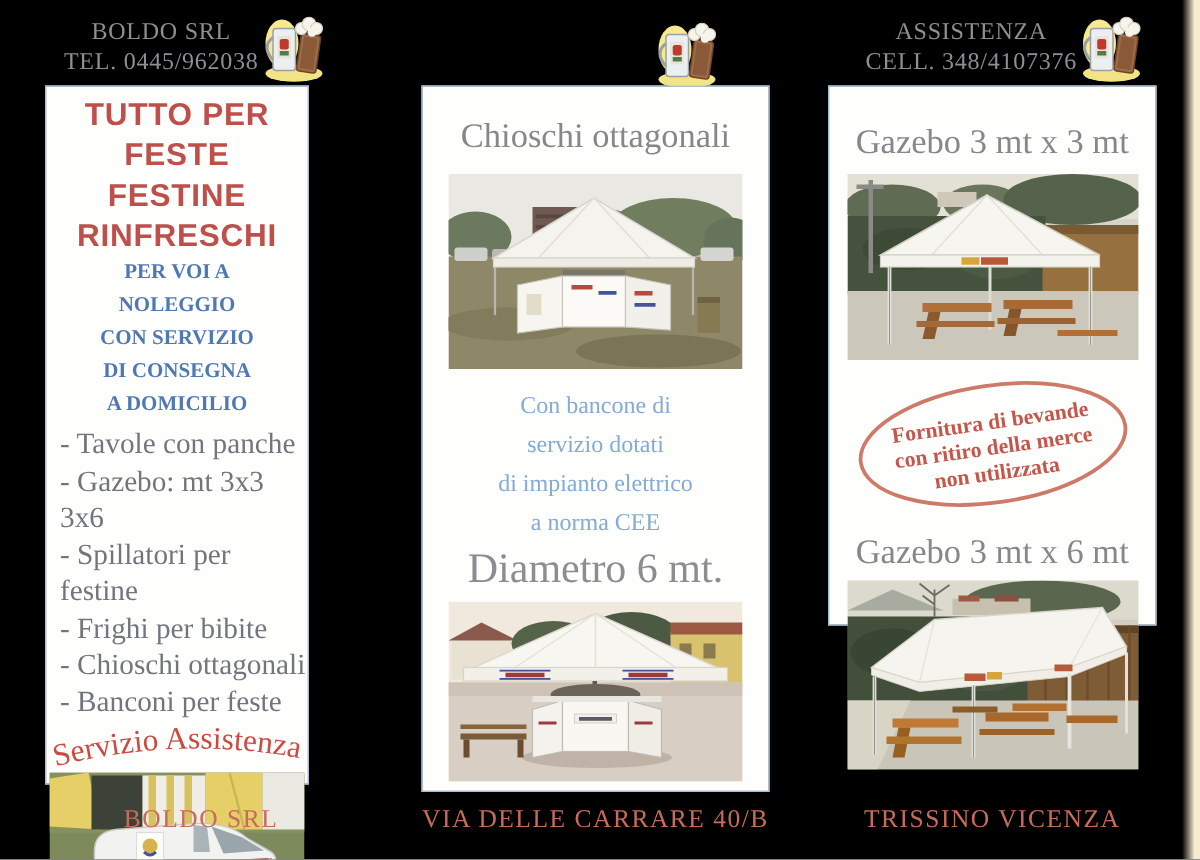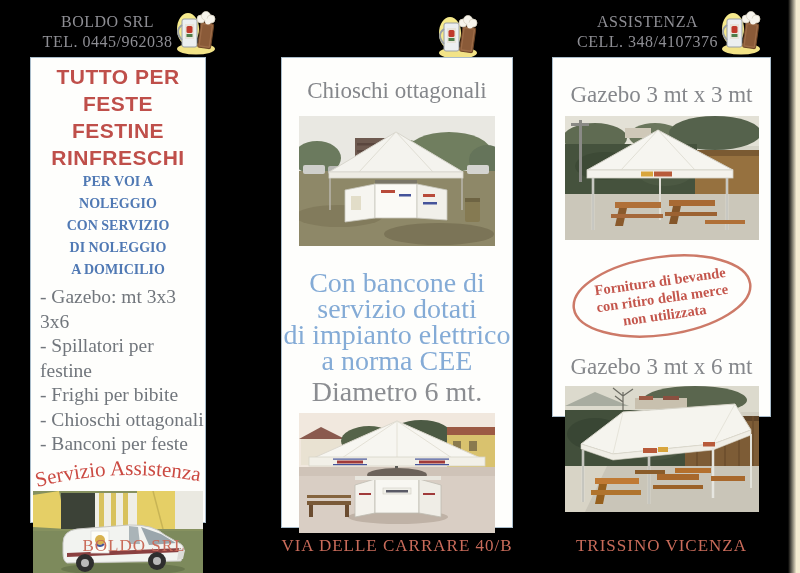--- a/index.html
+++ b/index.html
@@ -25,21 +25,21 @@
   .panel-right{left:552px;width:219px;height:360px;}
   
   .red-head{font-family:"Liberation Sans",sans-serif;font-weight:bold;color:#bf4f4a;font-size:21px;line-height:27px;letter-spacing:.5px;}
   .red-head:first-child{margin-top:5px;}
   .blue-head{font-weight:bold;color:#5079b4;font-size:14px;line-height:22px;}
   .list{margin-top:4px;text-align:left;padding-left:9px;color:#71767c;font-size:19.5px;line-height:24.5px;}
   .stamp-svg{display:block;margin:0 auto;margin-top:0px;}
   
   .gray-title{color:#85878b;font-size:23px;line-height:30px;}
   .mid-title{margin-top:18px;}
-  .blue-body{color:#84abd6;font-size:28px;line-height:26px;margin-top:24px;}
+  .blue-body{color:#84abd6;font-size:16px;line-height:26px;margin-top:12px;}
   .gray-note{color:#8b8d91;font-size:28px;line-height:28px;margin-top:4px;}
   .photo{display:block;margin:0 auto;border:0;}
   
   .footer-label{position:absolute;top:536px;color:#c96b5a;font-size:17px;letter-spacing:1px;text-align:center;}
   .footer-left{left:30px;width:208px;}
   .footer-mid{left:281px;width:232px;}
   .footer-right{left:552px;width:219px;}
   .badge-wrap{margin-top:8px;}
   .rt-title{margin-top:22px;}
   .rt-title2{margin-top:4px;}
@@ -112,23 +112,24 @@
     <circle cx="33" cy="14.5" r="3" fill="#f7f4ec"></circle>
   </svg>
 
   <div class="panel panel-left">
     <div class="red-head">TUTTO PER FESTE</div>
     <div class="red-head">FESTINE</div>
     <div class="red-head">RINFRESCHI</div>
     <div class="blue-head">PER VOI A</div>
     <div class="blue-head">NOLEGGIO</div>
     <div class="blue-head">CON SERVIZIO</div>
-    <div class="blue-head">DI NOLEGGIO</div>
+    <div class="blue-head">DI CONSEGNA</div>
     <div class="blue-head">A DOMICILIO</div>
     <div class="list">
+      <div>- Tavole con panche</div>
       <div>- Gazebo: mt 3x3 3x6</div>
       <div>- Spillatori per festine</div>
       <div>- Frighi per bibite</div>
       <div>- Chioschi ottagonali</div>
       <div>- Banconi per feste</div>
     </div>
     <svg class="stamp-svg" width="200" height="34" viewBox="0 0 200 34">
       <path id="stampArc" d="M6,30 Q100,6 194,30" fill="none"></path>
       <text font-size="21" fill="#cb4a42" font-family="Liberation Serif, serif">
         <textPath href="#stampArc">Servizio Assistenza</textPath>

